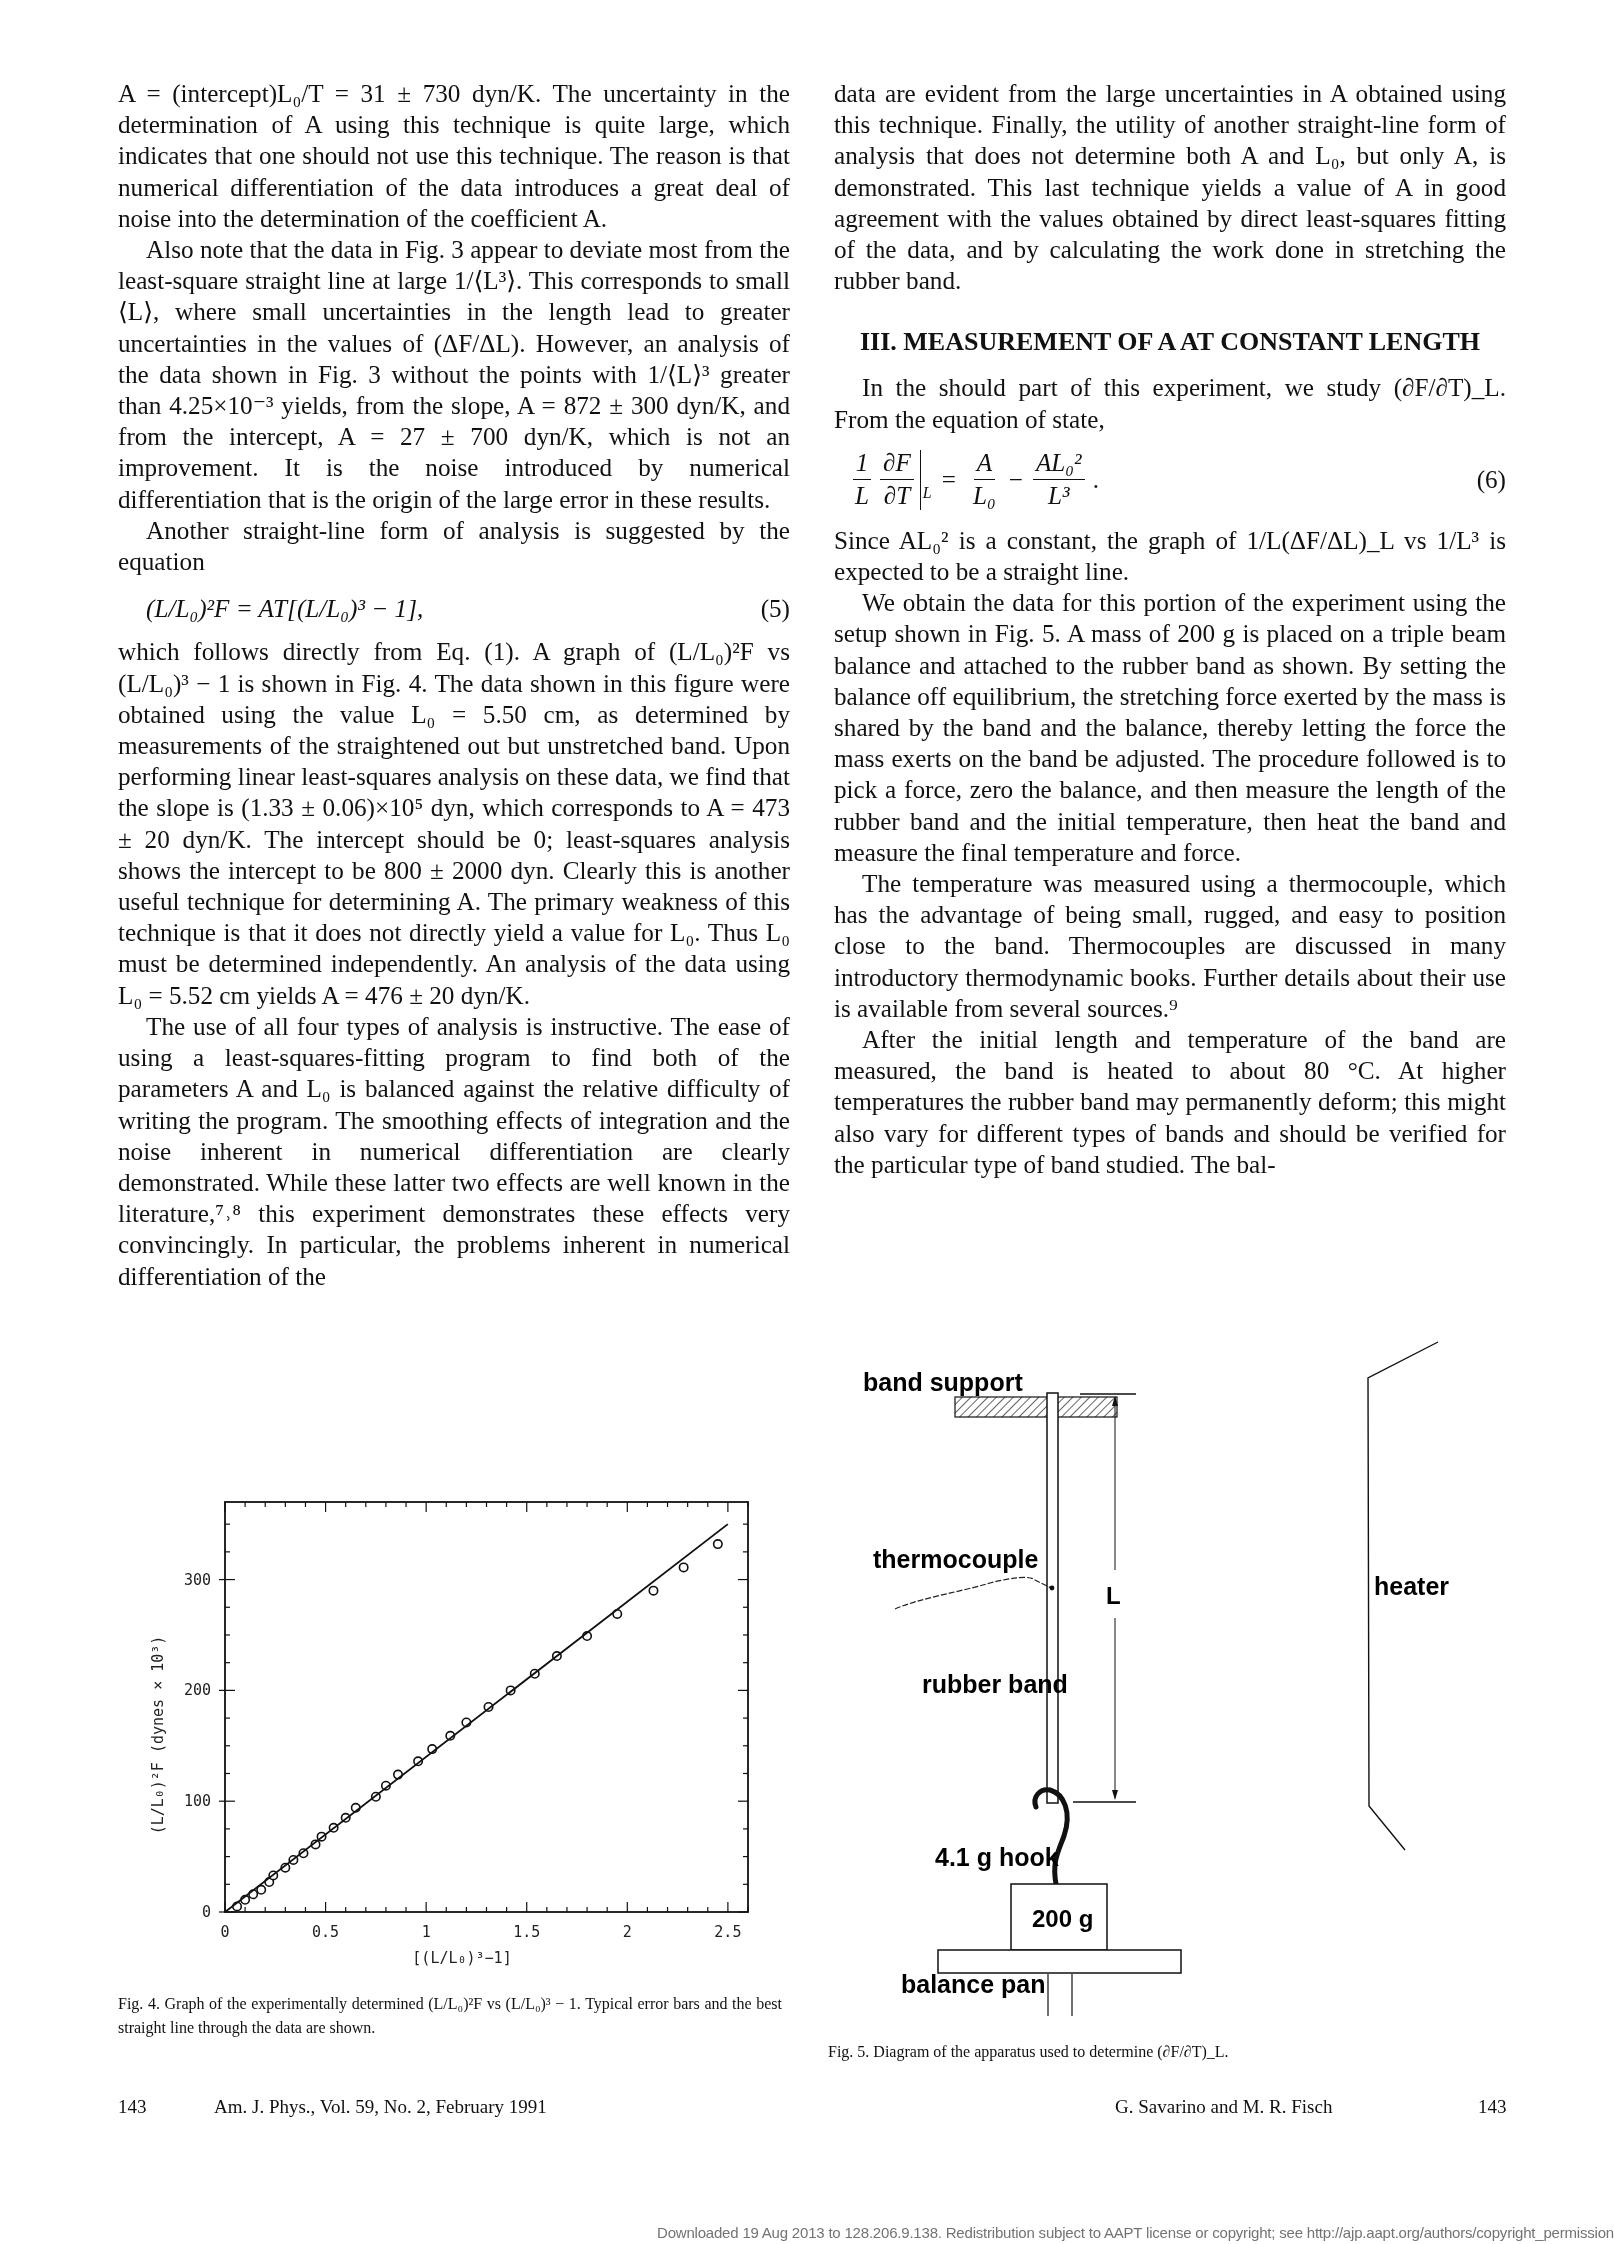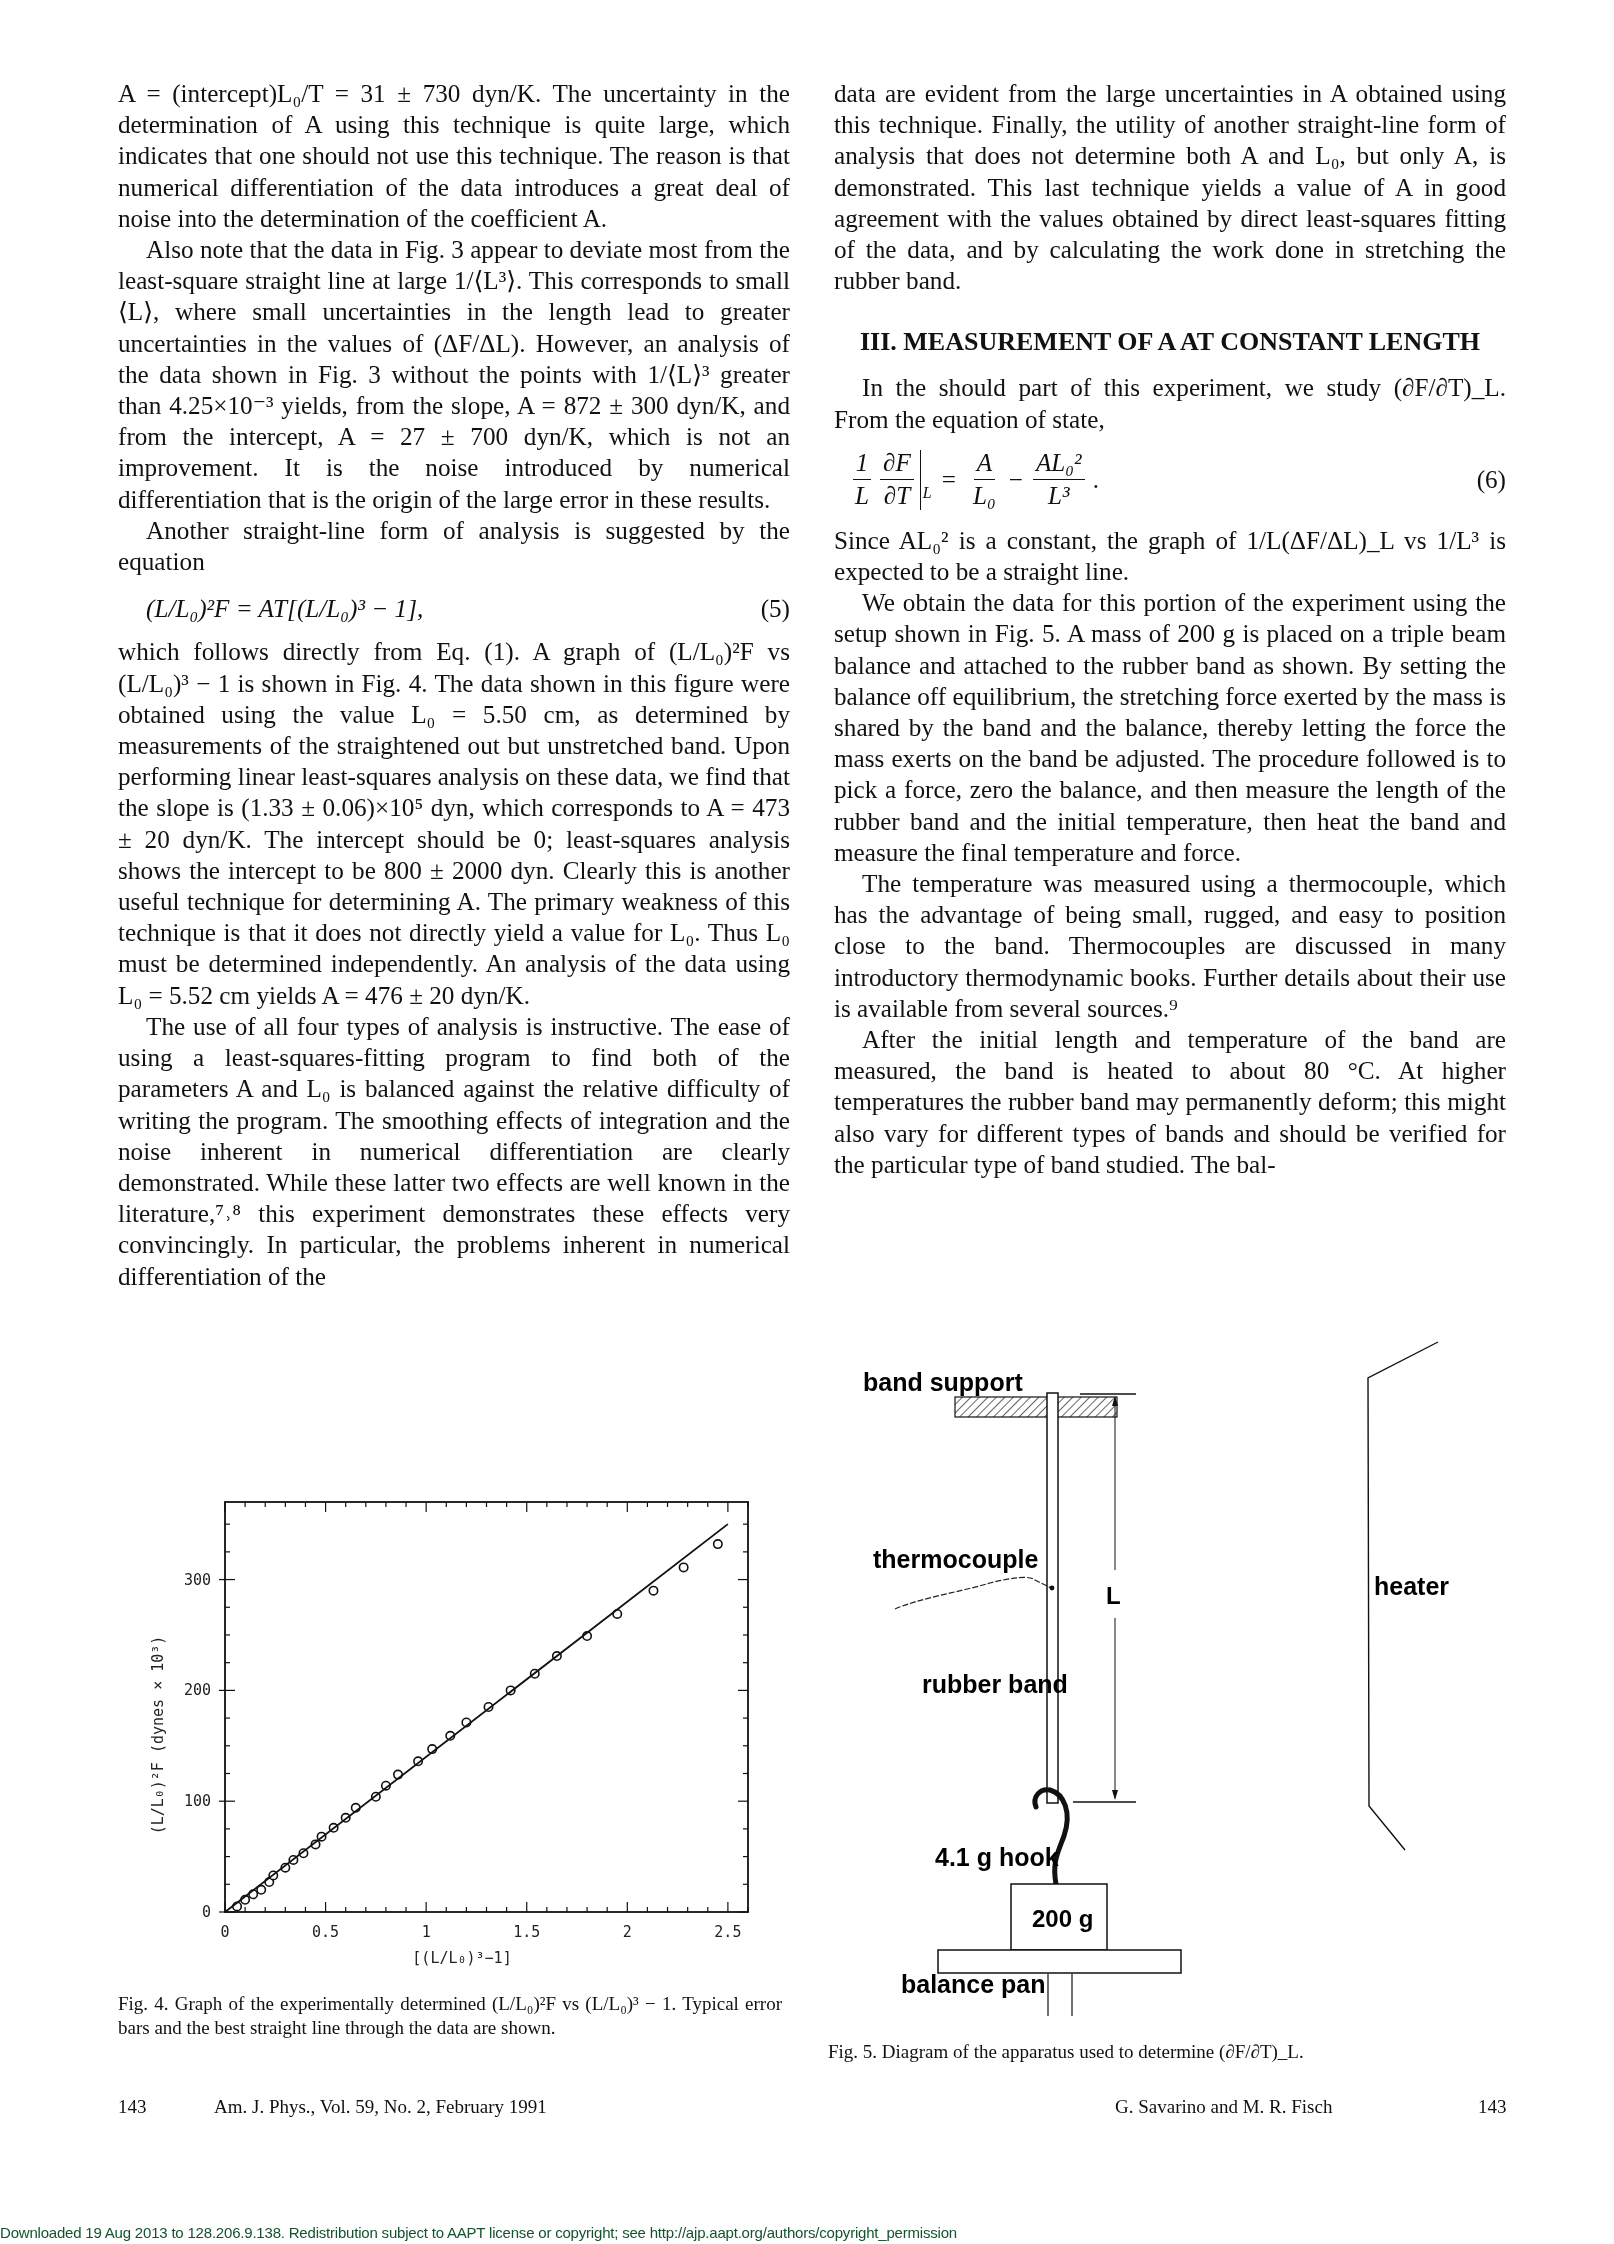--- a/index.html
+++ b/index.html
@@ -12,24 +12,24 @@
   .col p.ind { text-indent: 28px; }
   .col p.noind { text-indent: 0; }
   .eq { display: flex; justify-content: space-between; margin: 16px 0 12px 0; padding-left: 28px; }
   .heading { font-weight: bold; font-size: 26px; line-height: 32px; margin: 30px 0 14px 0; text-align: center; }
   .frac-eq { display: flex; align-items: center; justify-content: space-between; margin: 6px 0 6px 0; padding-left: 14px; height: 78px; }
   .frac { display: inline-flex; flex-direction: column; align-items: center; margin: 0 4px; vertical-align: middle; }
   .frac .num { border-bottom: 1.5px solid #111; padding: 0 3px; line-height: 32px; }
   .frac .den { line-height: 32px; padding: 0 3px; }
   .bar { display: inline-block; border-left: 1.5px solid #111; height: 60px; margin: 0 2px 0 2px; vertical-align: middle; position: relative; }
   .bar-sub { font-size: 16px; font-style: italic; align-self: flex-end; margin-bottom: 4px; }
-  .caption { position: absolute; font-size: 19px; line-height: 24px; text-align: justify; }
+  .caption { position: absolute; font-size: 16px; line-height: 24px; text-align: justify; }
   .footer { position: absolute; font-size: 19px; }
-  .download { position: absolute; left: 0; width: 1614px; top: 2224px; text-align: left;
-              font-family: "Liberation Sans", "DejaVu Sans", sans-serif; font-size: 15px; color: #14532d; letter-spacing: -0.2px; }
+  .download { position: absolute; left: 0; width: 1614px; top: 2224px; text-align: right;
+              font-family: "Liberation Sans", "DejaVu Sans", sans-serif; font-size: 15px; color: #737373; letter-spacing: -0.2px; }
   svg text { font-family: "DejaVu Sans Mono", "Liberation Mono", monospace; }
   .diagram-label { font-family: "Liberation Sans", "DejaVu Sans", sans-serif; font-weight: bold; }
 </style>
 </head>
 <body>
 
 <div class="col col-left">
   <p class="noind">A = (intercept)L₀/T = 31 ± 730 dyn/K. The uncertainty in the determination of A using this technique is quite large, which indicates that one should not use this technique. The reason is that numerical differentiation of the data introduces a great deal of noise into the determination of the coefficient A.</p>
   <p class="ind">Also note that the data in Fig. 3 appear to deviate most from the least-square straight line at large 1/⟨L³⟩. This corresponds to small ⟨L⟩, where small uncertainties in the length lead to greater uncertainties in the values of (ΔF/ΔL). However, an analysis of the data shown in Fig. 3 without the points with 1/⟨L⟩³ greater than 4.25×10⁻³ yields, from the slope, A = 872 ± 300 dyn/K, and from the intercept, A = 27 ± 700 dyn/K, which is not an improvement. It is the noise introduced by numerical differentiation that is the origin of the large error in these results.</p>
   <p class="ind">Another straight-line form of analysis is suggested by the equation</p>

